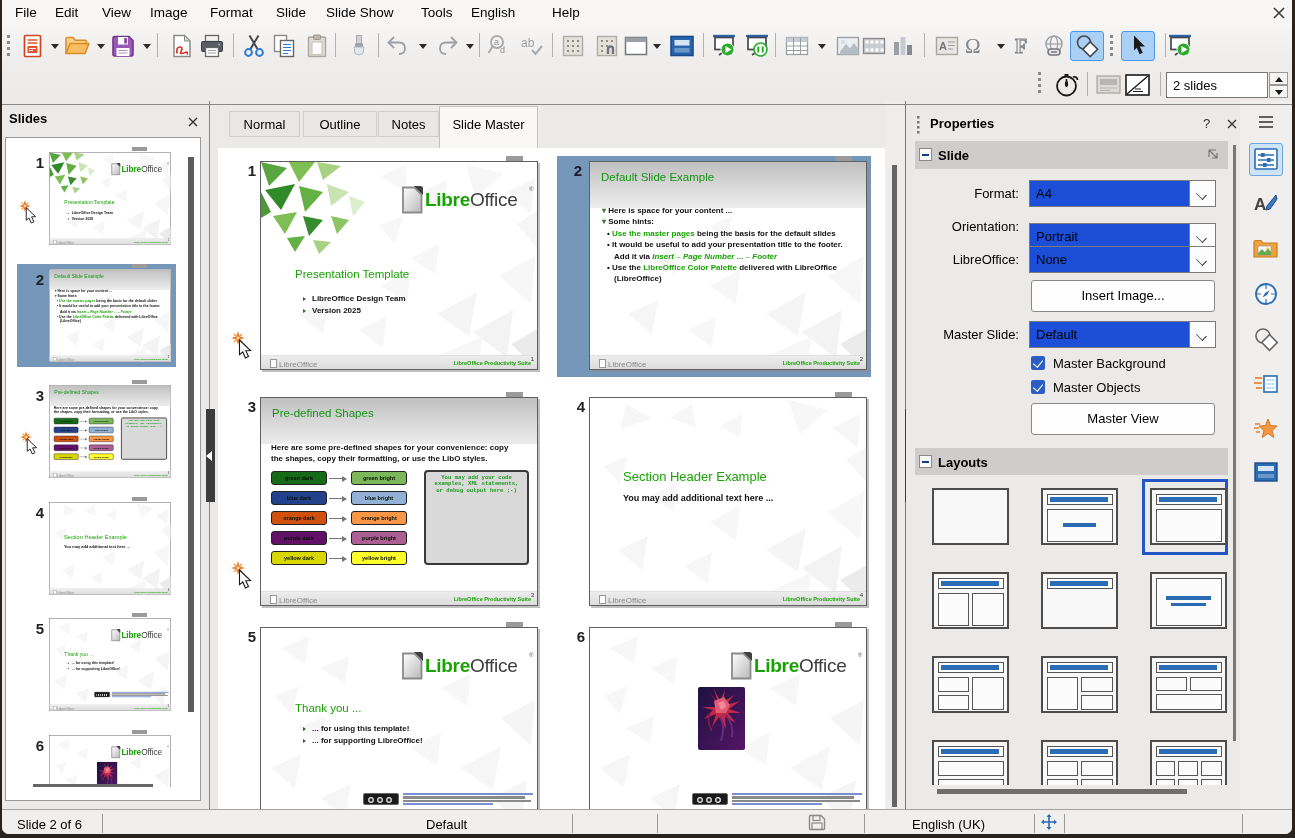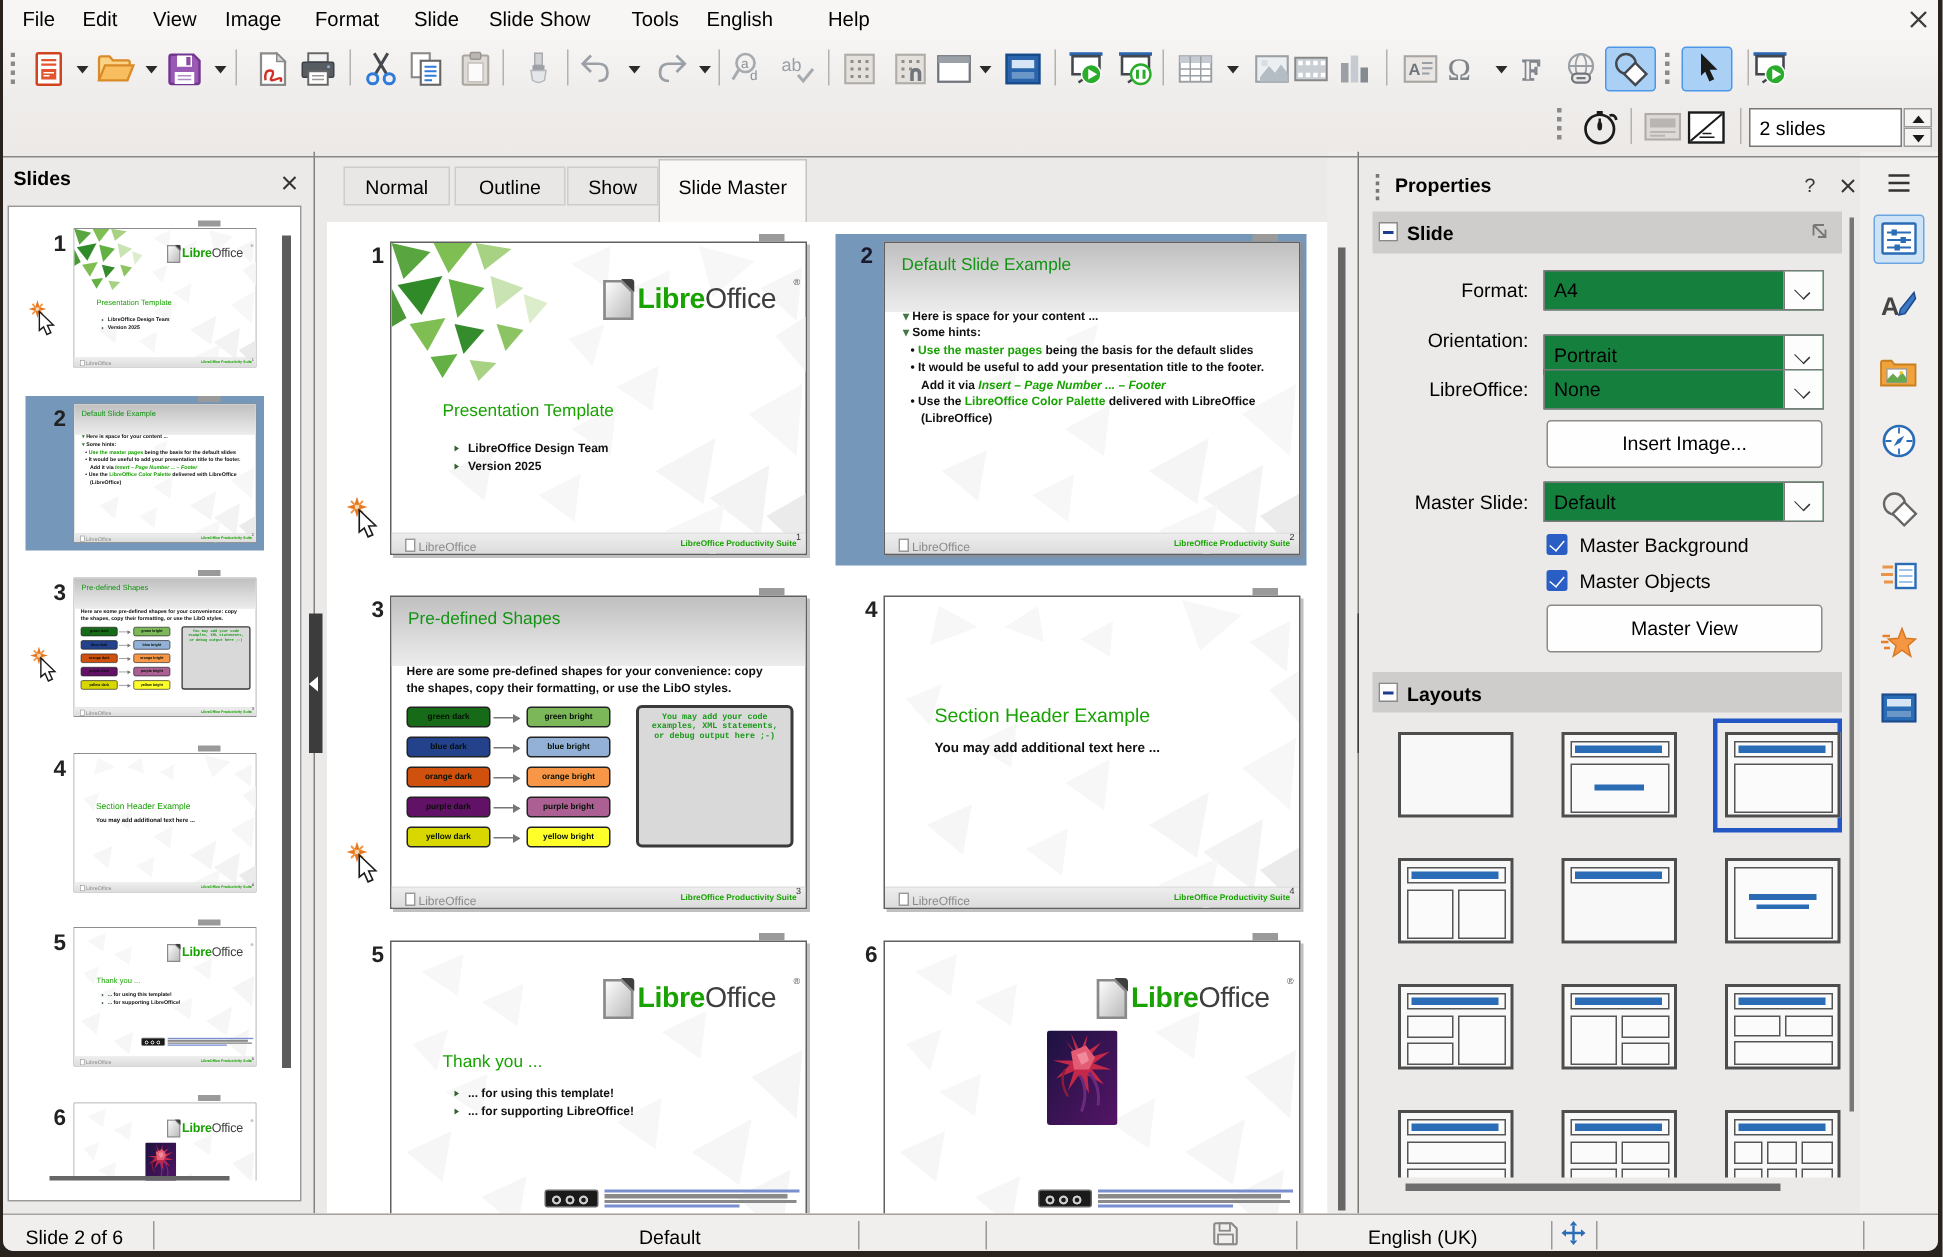--- a/index.html
+++ b/index.html
@@ -40,21 +40,21 @@
 #lhandle:after { left:0px; border-top:5px solid transparent; border-bottom:5px solid transparent; border-right:6px solid #fff; }
 #rhandle { left:903px; top:308px; }
 #rhandle:after { left:2px; border-top:5px solid transparent; border-bottom:5px solid transparent; border-left:6px solid #fff; }
 
 #props { position:absolute; left:904px; top:0; width:334px; height:100%; background:#eceae8; }
 .sechdr { position:absolute; left:9px; width:313px; height:28px; background:#cecdcb; }
 .sechdr b { position:absolute; left:23px; top:7px; font-size:13px; color:#000; }
 .collbox { position:absolute; left:4px; top:7px; width:13px; height:13px; background:#fbfbfb; border:1px solid #8a8a8a; }
 .collbox:after { content:""; position:absolute; left:2px; top:4.5px; width:7px; height:2px; background:#1a3b8f; }
 .plabel { position:absolute; font-size:13px; color:#000; width:110px; text-align:right; }
-.combo { position:absolute; left:123px; width:187px; height:27px; background:#15803d; border:1px solid #7a7a7a; font-size:13px; color:#000;padding-left:12px; }
+.combo { position:absolute; left:123px; width:187px; height:27px; background:#1d4ed8; border:1px solid #7a7a7a; font-size:13px; color:#000;padding-left:12px; }
 .combo .v { position:absolute; left:6px; top:5px; }
 .combo .btn { position:absolute; left:auto; right:0; top:0; width:26px; height:100%; border-left:1px solid #7a7a7a; background:#fdfdfd; }
 .combo .btn:after { content:""; position:absolute; left:7px; top:9px; width:8px; height:8px; border-right:1.6px solid #333; border-bottom:1.6px solid #333; transform:rotate(45deg) scale(1,0.7); transform-origin:center; }
 .pbtn { position:absolute; left:125px; width:184px; height:32px; background:#fefefe; border:1px solid #8a8a8a; border-radius:3px; font-size:13px; color:#000; text-align:center; padding-top:7px; }
 .cb { position:absolute; left:125px; width:14px; height:14px; background:#2a5ec4; border-radius:2px; }
 .cb:after { content:""; position:absolute; left:3.5px; top:1.5px; width:5px; height:8px; border-right:1.8px solid #fff; border-bottom:1.8px solid #fff; transform:rotate(40deg); }
 .cblabel { position:absolute; left:147px; font-size:13px; color:#000; }
 
 .ltile { position:absolute; width:77px; height:57px; background:#f8f8f8; border:2px solid #4d4d4d; }
 .lt-t { position:absolute; left:4px; top:4px; width:66px; height:11px; border:1px solid #555; background:#fbfbfb; }
@@ -660,21 +660,21 @@
           </svg>
       <div style="position:absolute;left:182px;top:19px;width:6px;height:555px;background:#5c5c5c"></div>
       <div style="position:absolute;left:27px;top:646px;width:120px;height:3px;background:#666"></div>
       </div>
     </div>
     <div class="pvline" style="left:207px"></div>
 
     <div id="tabs">
       <div class="tab" style="left:19px;width:71px">Normal</div>
       <div class="tab" style="left:93px;width:74px">Outline</div>
-      <div class="tab" style="left:168px;width:61px">Show</div>
+      <div class="tab" style="left:168px;width:61px">Notes</div>
       <div class="tab active" style="left:229px;width:99px">Slide Master</div>
     </div>
     <div id="sorter"></div>
     <div class="sel" style="left:555px;top:55px;width:314px;height:221px"></div>
 
     <div class="snum" style="left:230px;top:61px">1</div>
     <div class="snum" style="left:556px;top:61px;color:#1a1a2a">2</div>
     <div class="snum" style="left:230px;top:297px">3</div>
     <div class="snum" style="left:559px;top:297px">4</div>
     <div class="snum" style="left:230px;top:527px">5</div>

